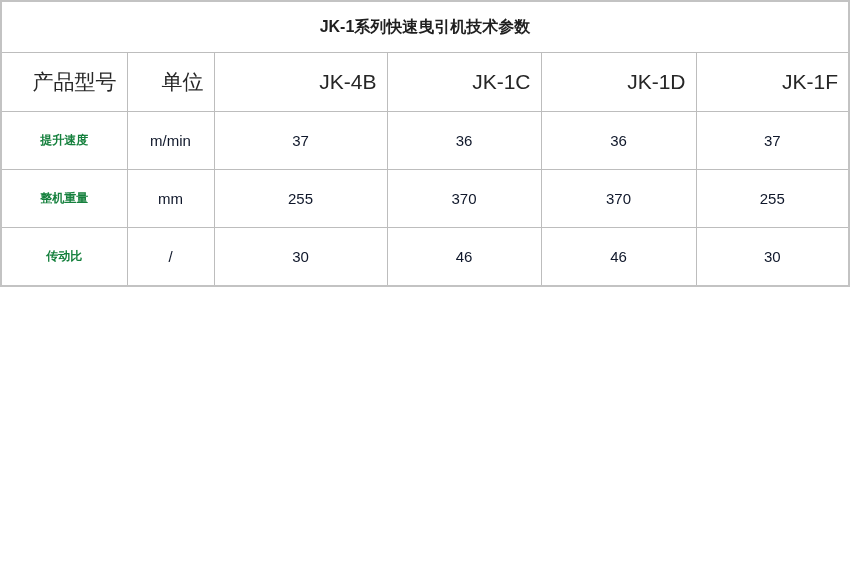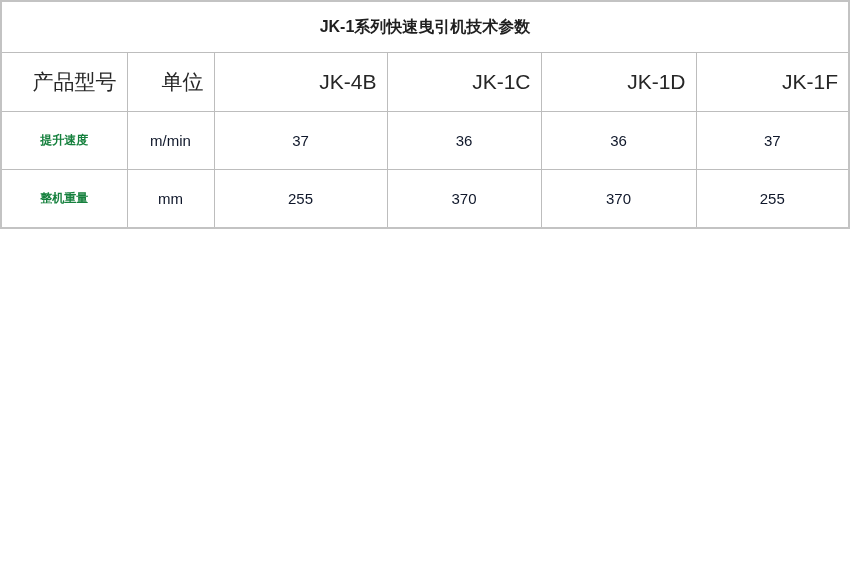--- a/index.html
+++ b/index.html
@@ -89,18 +89,26 @@
 
   <tr class="data-row">
     <td class="row-label">整机重量</td>
     <td class="unit-cell">mm</td>
     <td class="value-cell">255</td>
     <td class="value-cell">370</td>
     <td class="value-cell">370</td>
     <td class="value-cell">255</td>
   </tr>
 
+  <tr class="data-row">
+    <td class="row-label">传动比</td>
+    <td class="unit-cell">/</td>
+    <td class="value-cell">30</td>
+    <td class="value-cell">46</td>
+    <td class="value-cell">46</td>
+    <td class="value-cell">30</td>
+  </tr>
 
 
 
 
 </tbody>
   </table>
 
 </body></html>

